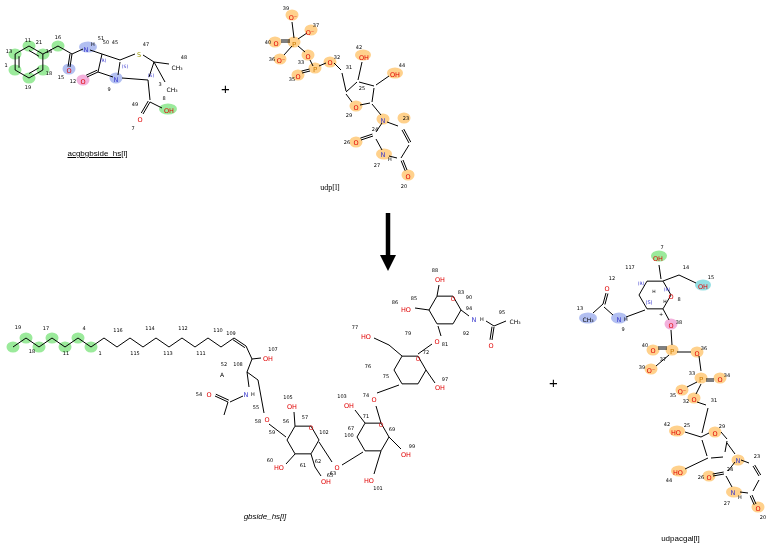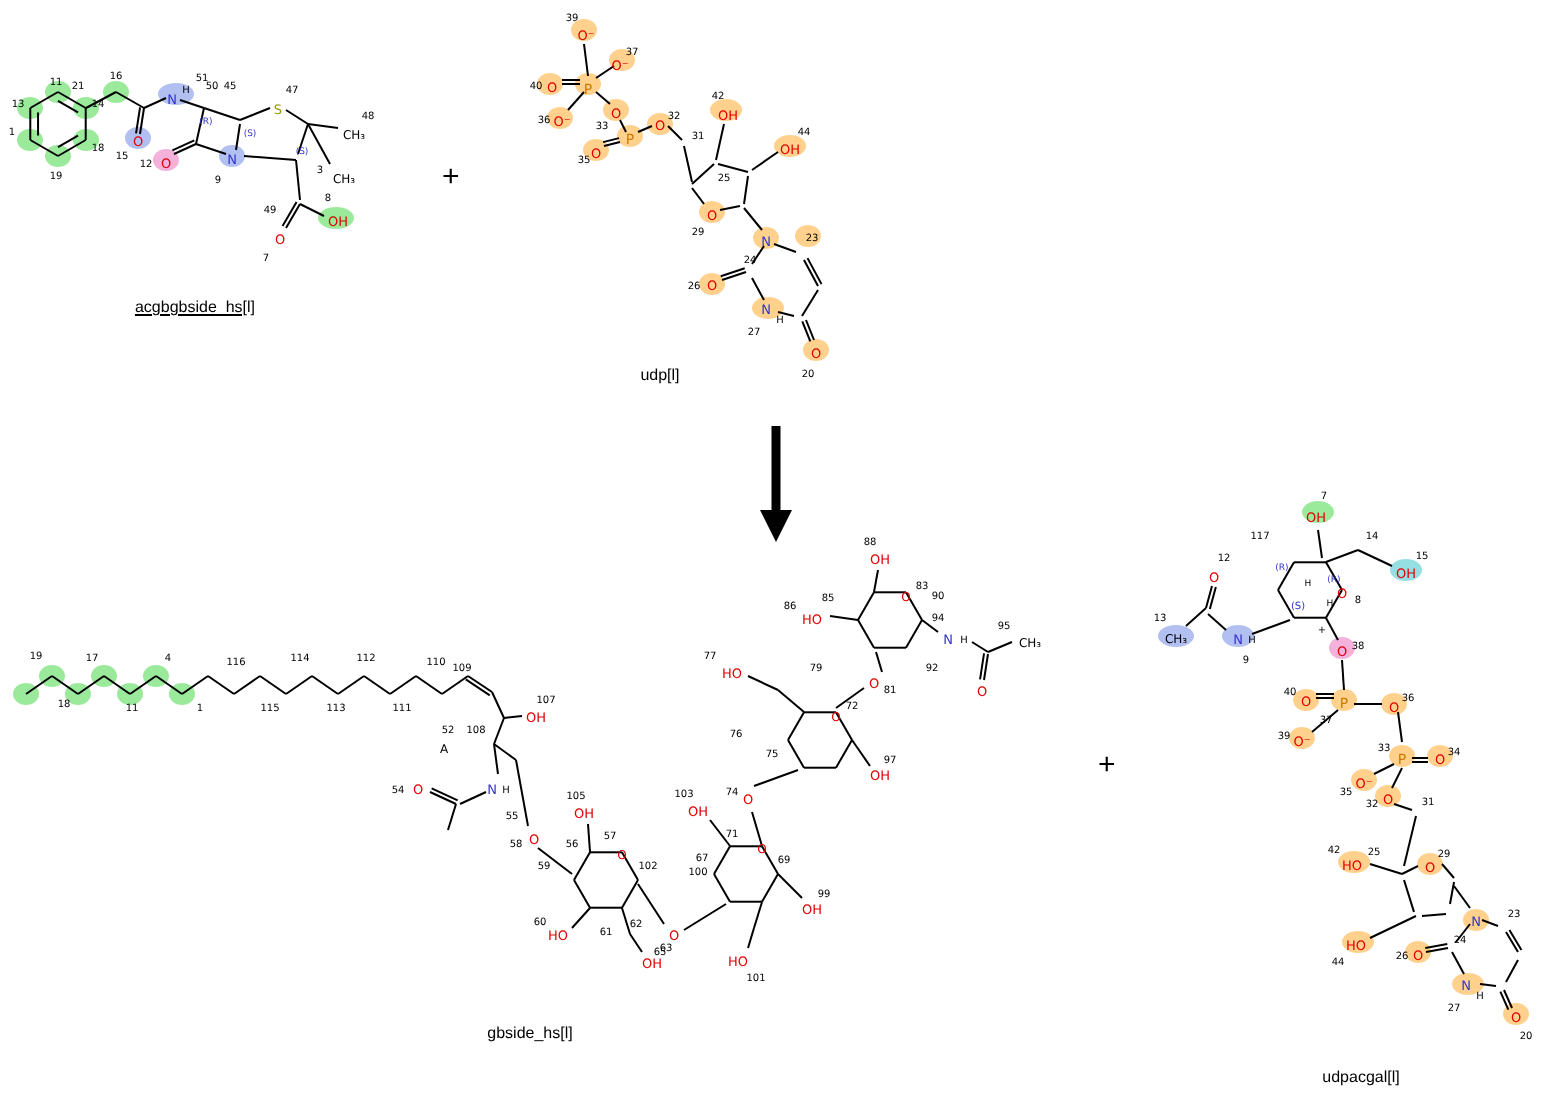--- a/index.html
+++ b/index.html
@@ -11,23 +11,23 @@
   .plus{position:absolute;font-size:15px;color:#000;font-weight:400;}
   #arrow-svg{position:absolute;left:371px;top:213px;}
 </style>
 </head>
 <body>
 
 <div id="canvas">
 
   <div class="mol-label" style="left:30px;top:149px;width:135px;text-decoration:underline;">acgbgbside_hs[l]</div>
 
-  <div class="mol-label" style="left:280px;top:183px;width:100px;">udp[l]</div>
-
-  <div class="mol-label" style="left:210px;top:512px;width:110px;">gbside_hs[l]</div>
+  <div class="mol-label" style="left:280px;top:183px;width:100px;font-family:Liberation Serif, serif;">udp[l]</div>
+
+  <div class="mol-label" style="left:210px;top:512px;width:110px;font-style:italic;">gbside_hs[l]</div>
 
   <div class="mol-label" style="left:628px;top:534px;width:105px;text-align:center;">udpacgal[l]</div>
 
   <div class="plus" style="left:221px;top:80px;">+</div>
 
   <div class="plus" style="left:549px;top:374px;">+</div>
 
   <svg id="arrow-svg" width="34" height="60">
     <line x1="17" y1="0" x2="17" y2="44" stroke="#000" stroke-width="4.5"></line>
     <polygon points="9,42 25,42 17,58" fill="#000"></polygon>

